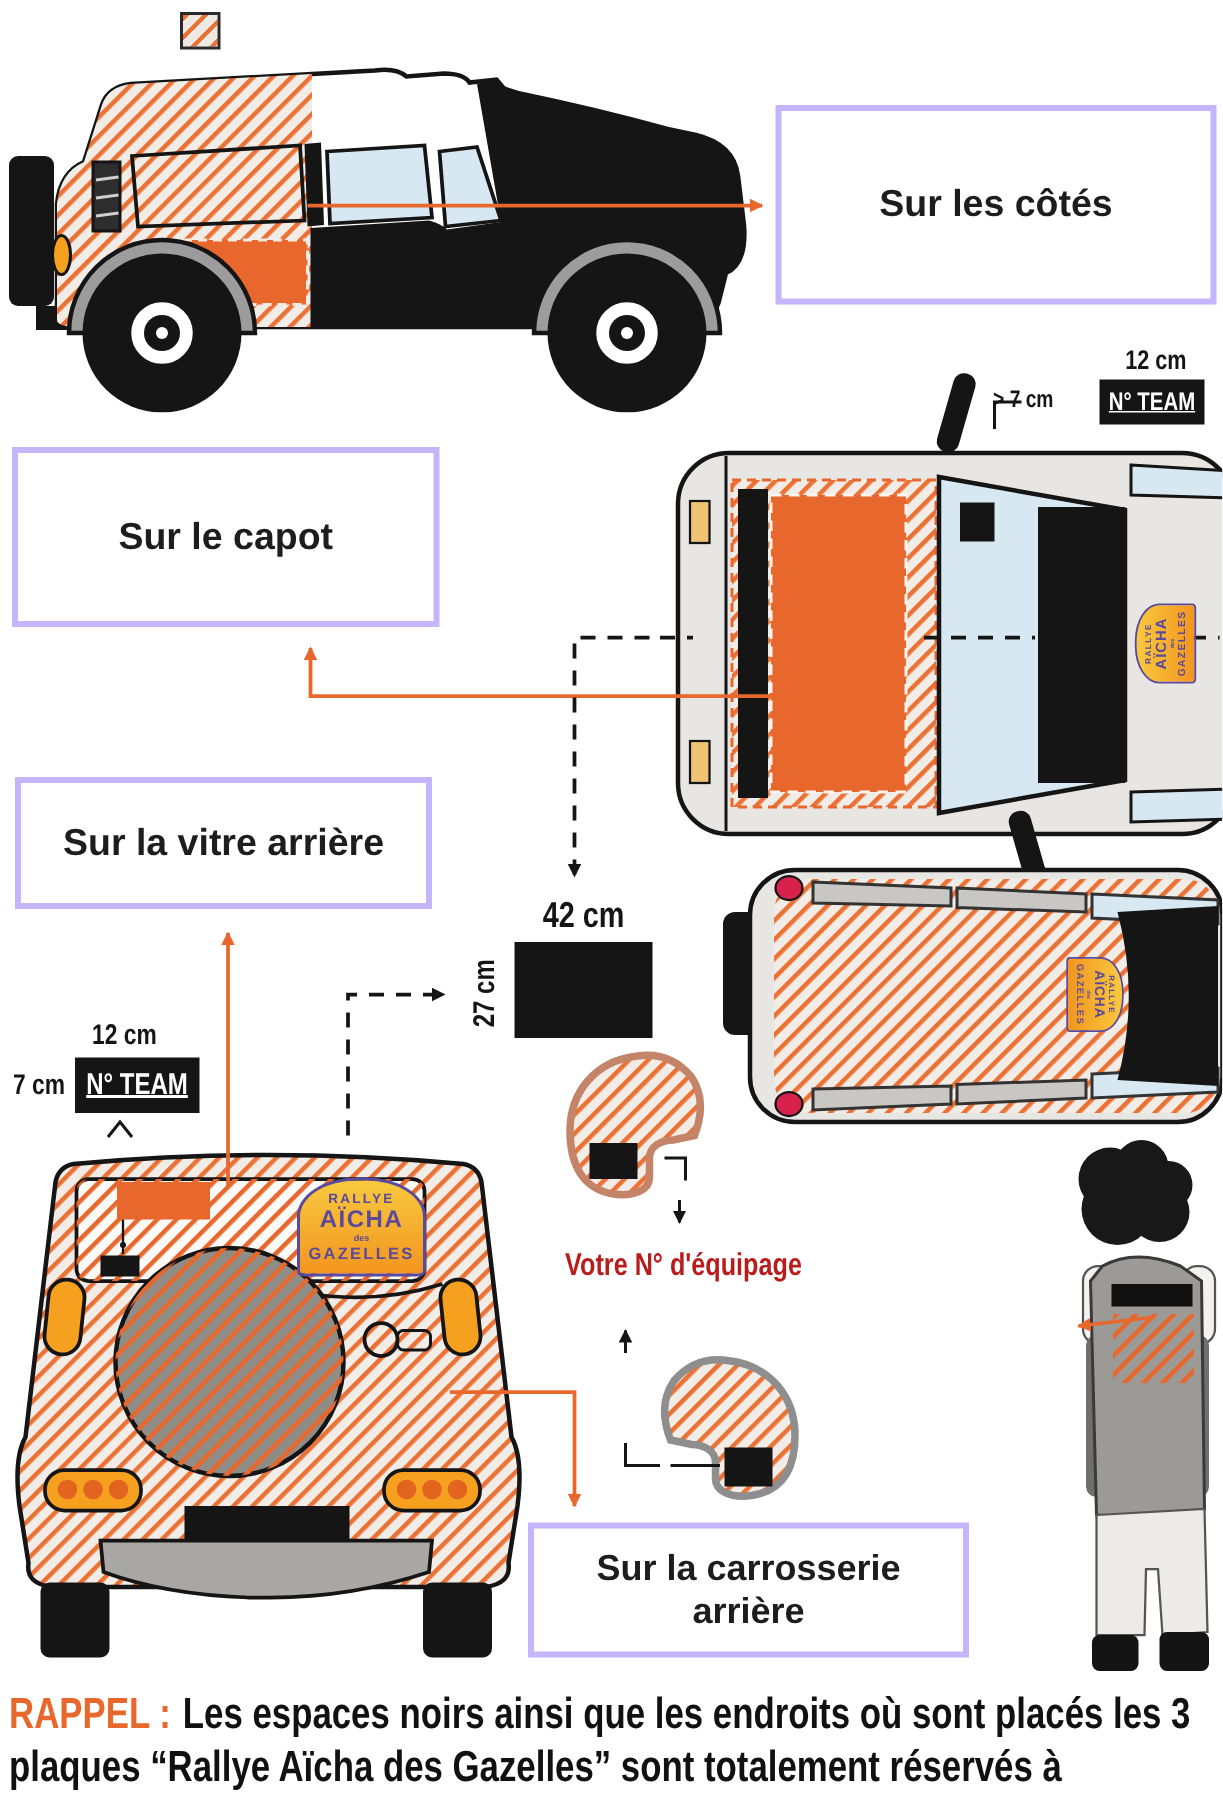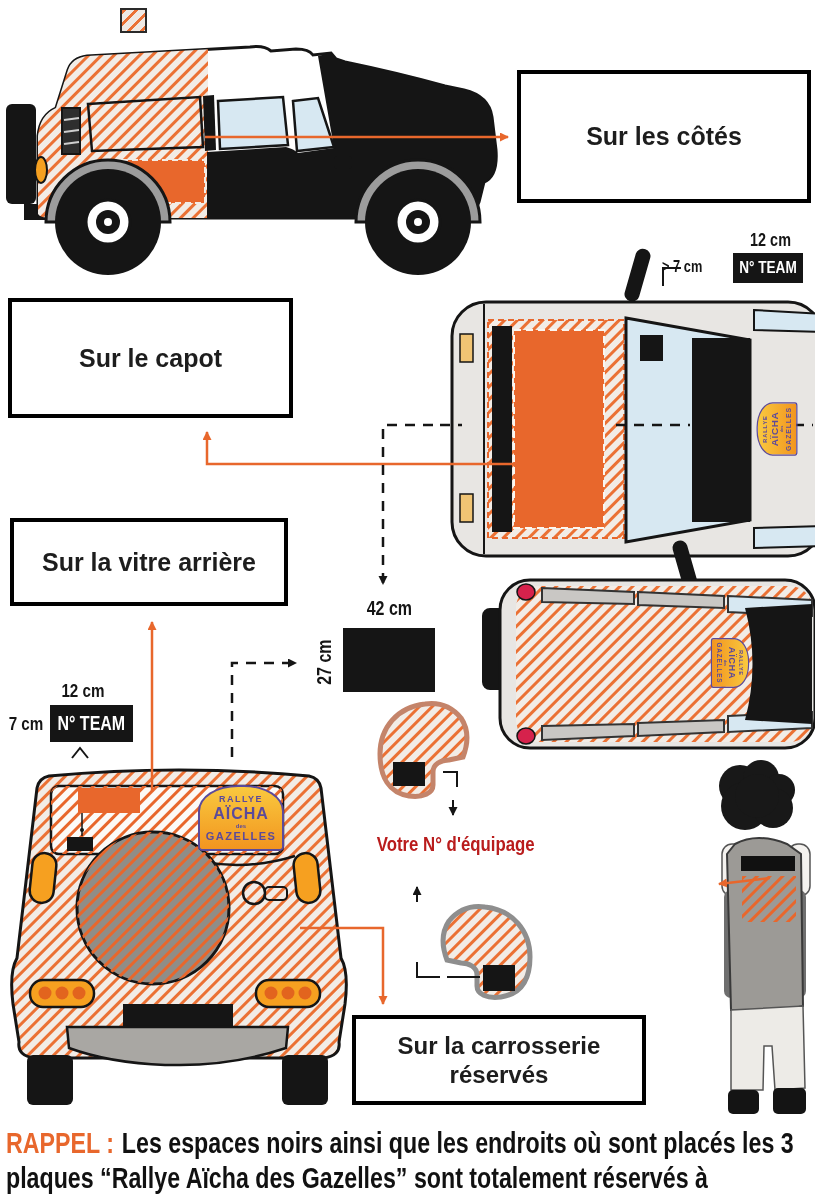--- a/index.html
+++ b/index.html
@@ -2,30 +2,30 @@
 <html><head>
 <meta charset="utf-8">
 <style>
   html,body { margin:0; padding:0; background:#ffffff; }
   #canvas {
     position:relative; width:815px; height:1200px; background:#ffffff;
     font-family:"Liberation Sans", sans-serif; overflow:hidden;
   }
   svg.illus { position:absolute; }
   .obox {
-    position:absolute; border:4px solid #000000; background:#ffffff;
+    position:absolute; border:4px solid #c4b5fd; background:#ffffff;
     display:flex; align-items:center; justify-content:center; text-align:center;
     font-weight:bold; color:#1d1d1d; z-index:30;
   }
   .obox .lbl { font-size:25px; line-height:1.22; }
   .cond { display:inline-block; transform:scaleX(0.8); transform-origin:center; white-space:nowrap; font-weight:bold; }
   .cm { position:absolute; font-weight:bold; color:#151515; font-size:19px; text-align:center; z-index:40; }
   .nteam {
     position:absolute; background:#151515; color:#ffffff; font-weight:bold;
-    display:flex; align-items:center; justify-content:center; z-index:40;
+    display:flex; align-items:center; justify-content:center; z-index:40;text-decoration:underline;
   }
   .legend-label { position:absolute; font-weight:bold; color:#1a1a1a; font-size:17px; letter-spacing:1px; z-index:40; }
   .legend-swatch {
     position:absolute; width:23px; height:21px; border:2px solid #2a2a2a; z-index:40;
     background:repeating-linear-gradient(135deg,#EB7134 0 3px,#EFE9E3 3px 9px);
   }
   .crewnote { position:absolute; text-align:center; color:#b91c1c; font-weight:bold; font-size:21px; line-height:1.1; z-index:40; }
   .rot { transform-origin:center; }
   .logo {
     position:absolute; width:82px; height:62px; z-index:25;
@@ -239,36 +239,36 @@
   <div class="obox" style="left:517px;top:70px;width:286px;height:125px">
     <div class="lbl">Sur les côtés</div>
   </div>
   <div class="obox" style="left:10px;top:518px;width:270px;height:80px">
     <div class="lbl">Sur la vitre arrière</div>
   </div>
   <div class="obox" style="left:8px;top:298px;width:277px;height:112px">
     <div class="lbl">Sur le capot</div>
   </div>
   <div class="obox" style="left:352px;top:1015px;width:286px;height:82px">
-    <div class="lbl" style="font-size:24px;max-width:240px">Sur la carrosserie réservés</div>
+    <div class="lbl" style="font-size:24px;max-width:240px">Sur la carrosserie arrière</div>
   </div>
 
   <div class="cm" style="left:741px;top:230px;width:60px;font-size:18px"><span class="cond">12 cm</span></div>
   <div class="cm" style="left:652px;top:258px;width:56px;text-align:left;font-size:16px"><span class="cond" style="transform-origin:right center">&gt; 7 cm</span></div>
   <div class="nteam" style="left:733px;top:253px;width:70px;height:30px;font-size:17px">
       <span class="cond">N° TEAM</span>
     </div>
 
   <div class="cm" style="left:53px;top:680px;width:60px"><span class="cond">12 cm</span></div>
   <div class="cm" style="left:0;top:713px;width:44px;text-align:left"><span class="cond" style="transform-origin:right center">7 cm</span></div>
   <div class="nteam" style="left:50px;top:705px;width:83px;height:37px;font-size:20px">
       <span class="cond">N° TEAM</span>
     </div>
 
-  <div class="cm" style="left:333px;top:597px;width:112px;font-size:20px"><span class="cond">42 cm</span></div>
+  <div class="cm" style="left:333px;top:597px;width:112px;font-size:24px"><span class="cond">42 cm</span></div>
   <div class="cm rot" style="left:289px;top:651px;width:70px;font-size:20px;transform:rotate(-90deg)"><span class="cond">27 cm</span></div>
 
   <div class="crewnote" style="left:350px;top:832px;width:212px">
     <div><span class="cond">Votre N° d'équipage</span></div>
   </div>
 
   <div class="logo" style="left:734px;top:396px;transform:rotate(-90deg) scale(0.62)">
     <div class="l1">RALLYE</div>
     <div class="l2">AÏCHA</div>
     <div class="l3">des</div>

